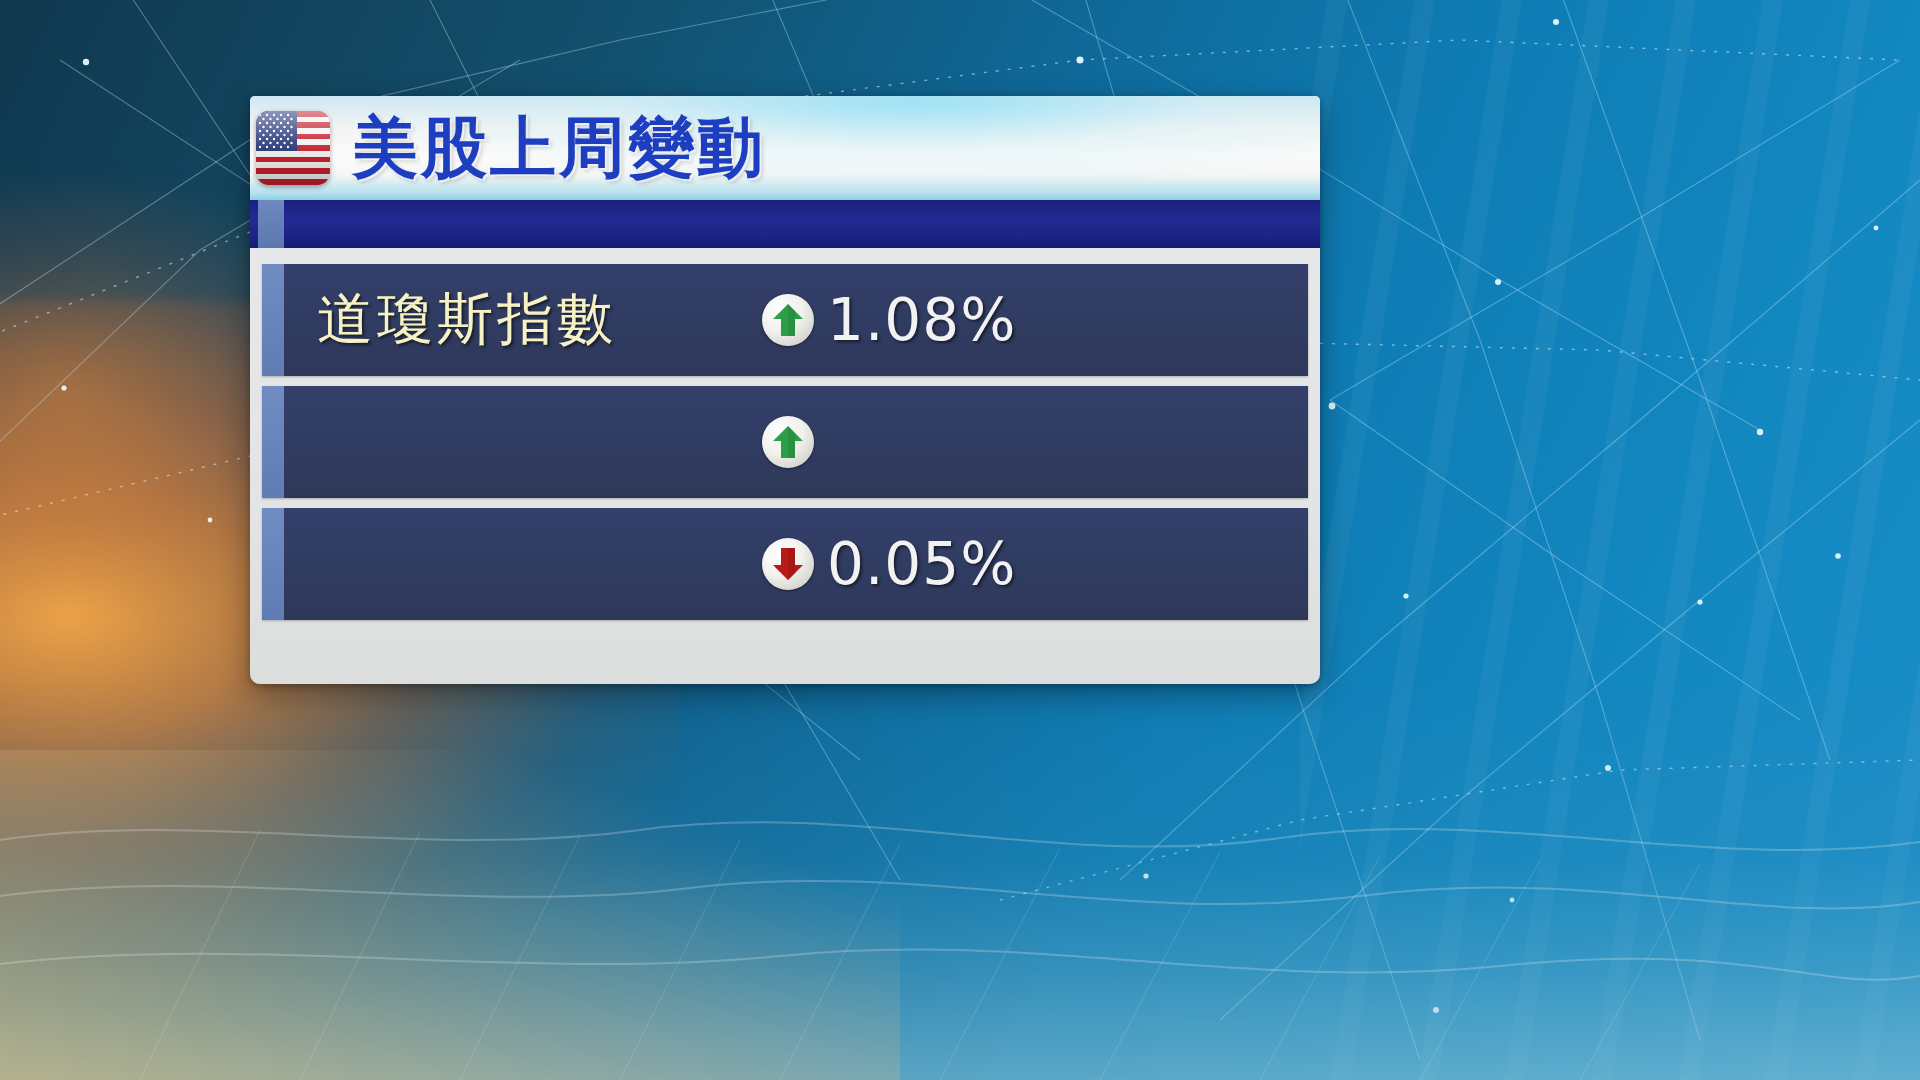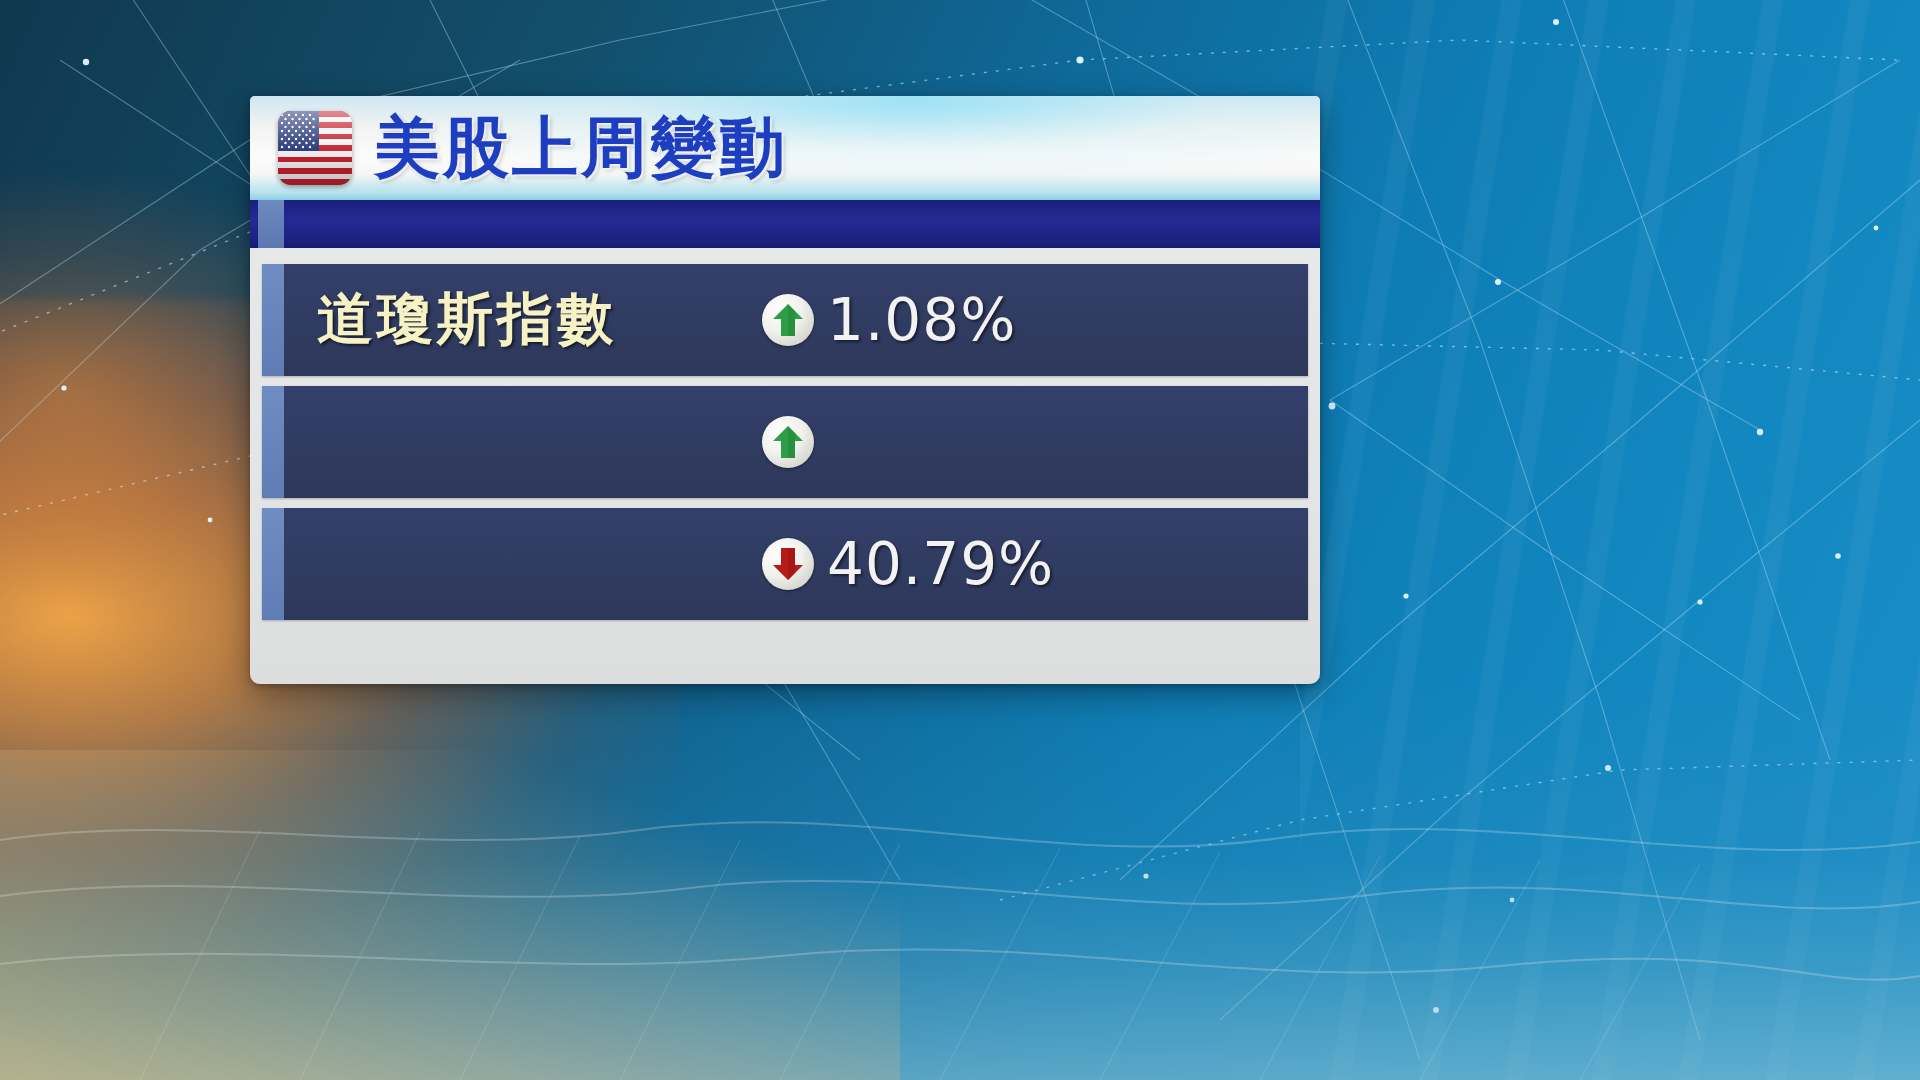--- a/index.html
+++ b/index.html
@@ -127,21 +127,21 @@
 
   
   .panel-head {
     position: relative;
     height: 104px;
     background:
       radial-gradient(ellipse 780px 120px at 62% 6%, rgba(150,225,245,0.85) 0%, rgba(200,238,248,0.35) 38%, rgba(255,255,255,0) 72%),
       linear-gradient(to bottom, #cfe7f2 0%, #f2f4f3 30%, #fbfbfa 58%, #f3f5f4 80%, #dfe9ec 96%, #cfe3ea 100%);
     display: flex;
     align-items: center;
-    padding-left: 28px;
+    padding-left: 6px;
     overflow: hidden;
   }
   .panel-head::after {
     content:"";
     position:absolute;
     left:0; right:0; bottom:0;
     height: 26px;
     background: linear-gradient(to bottom, rgba(140,215,235,0) 0%, rgba(150,220,240,0.55) 70%, rgba(120,200,225,0.75) 100%);
     pointer-events:none;
   }
@@ -223,21 +223,21 @@
   .row .row-accent {
     width: 22px;
     height: 100%;
     background: linear-gradient(to bottom, #6f8cc3 0%, #5f7cb4 100%);
     flex: none;
   }
   .row .row-label {
     margin-left: 33px;
     font-family: "DejaVu Sans", "Liberation Sans", sans-serif;
     font-size: 56px;
-    font-weight: 700;
+    font-weight: 400;
     color: #f6f2c4;
     letter-spacing: 4px;
     text-shadow: 2px 2px 3px rgba(0,0,0,0.55);
     white-space: nowrap;
   }
   .row .row-value-wrap {
     position: absolute;
     left: 500px;
     display: flex;
     align-items: center;
@@ -439,20 +439,20 @@
 
       <div class="row">
         <div class="row-accent"></div>
         <div class="row-value-wrap">
           <div class="arrow-badge">
             <svg width="34" height="36" viewBox="0 0 34 36">
               <path d="M17 34 L32 19 L24 19 L24 2 L10 2 L10 19 L2 19 Z" fill="#b81a1a"></path>
               <path d="M17 34 L24.5 26.5 L24 19 L24 2 L17 2 Z" fill="#9a1414" opacity=".55"></path>
             </svg>
           </div>
-          <div class="row-value">40.79%</div>
+          <div class="row-value">0.05%</div>
         </div>
       </div>
 
     </div>
     <div class="panel-foot"></div>
   </div>
 </div>
 
 </body></html>

